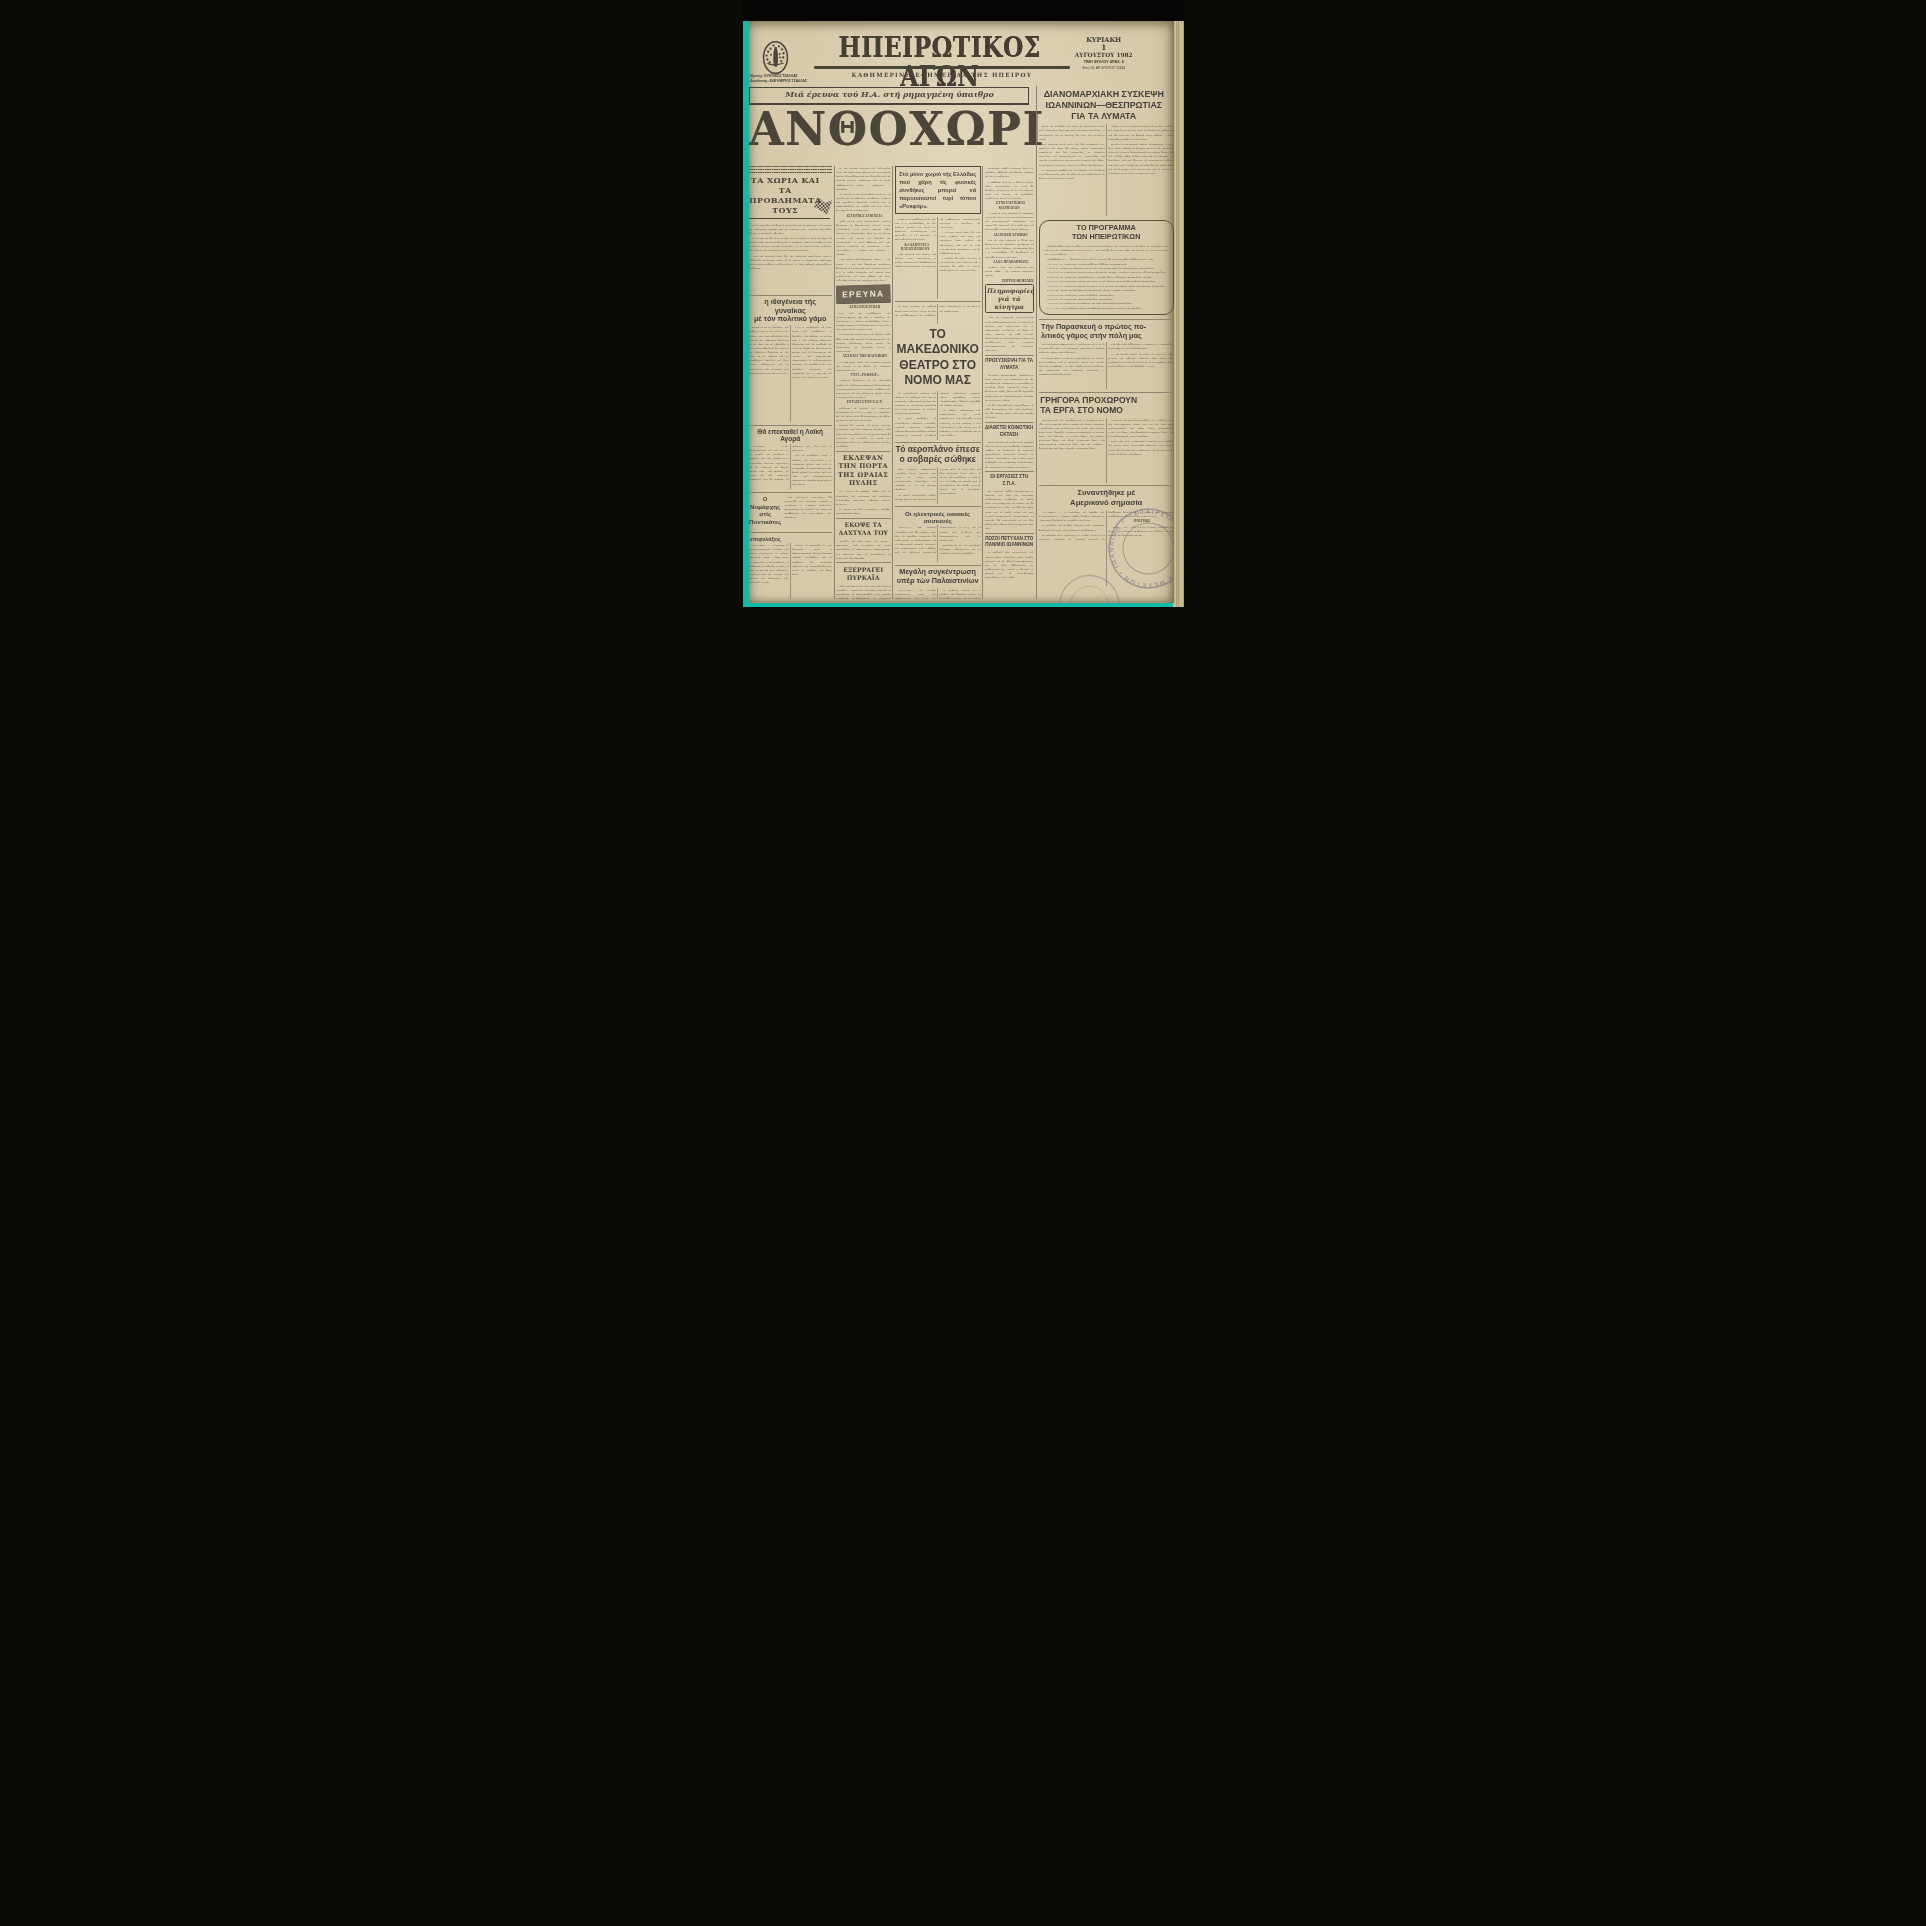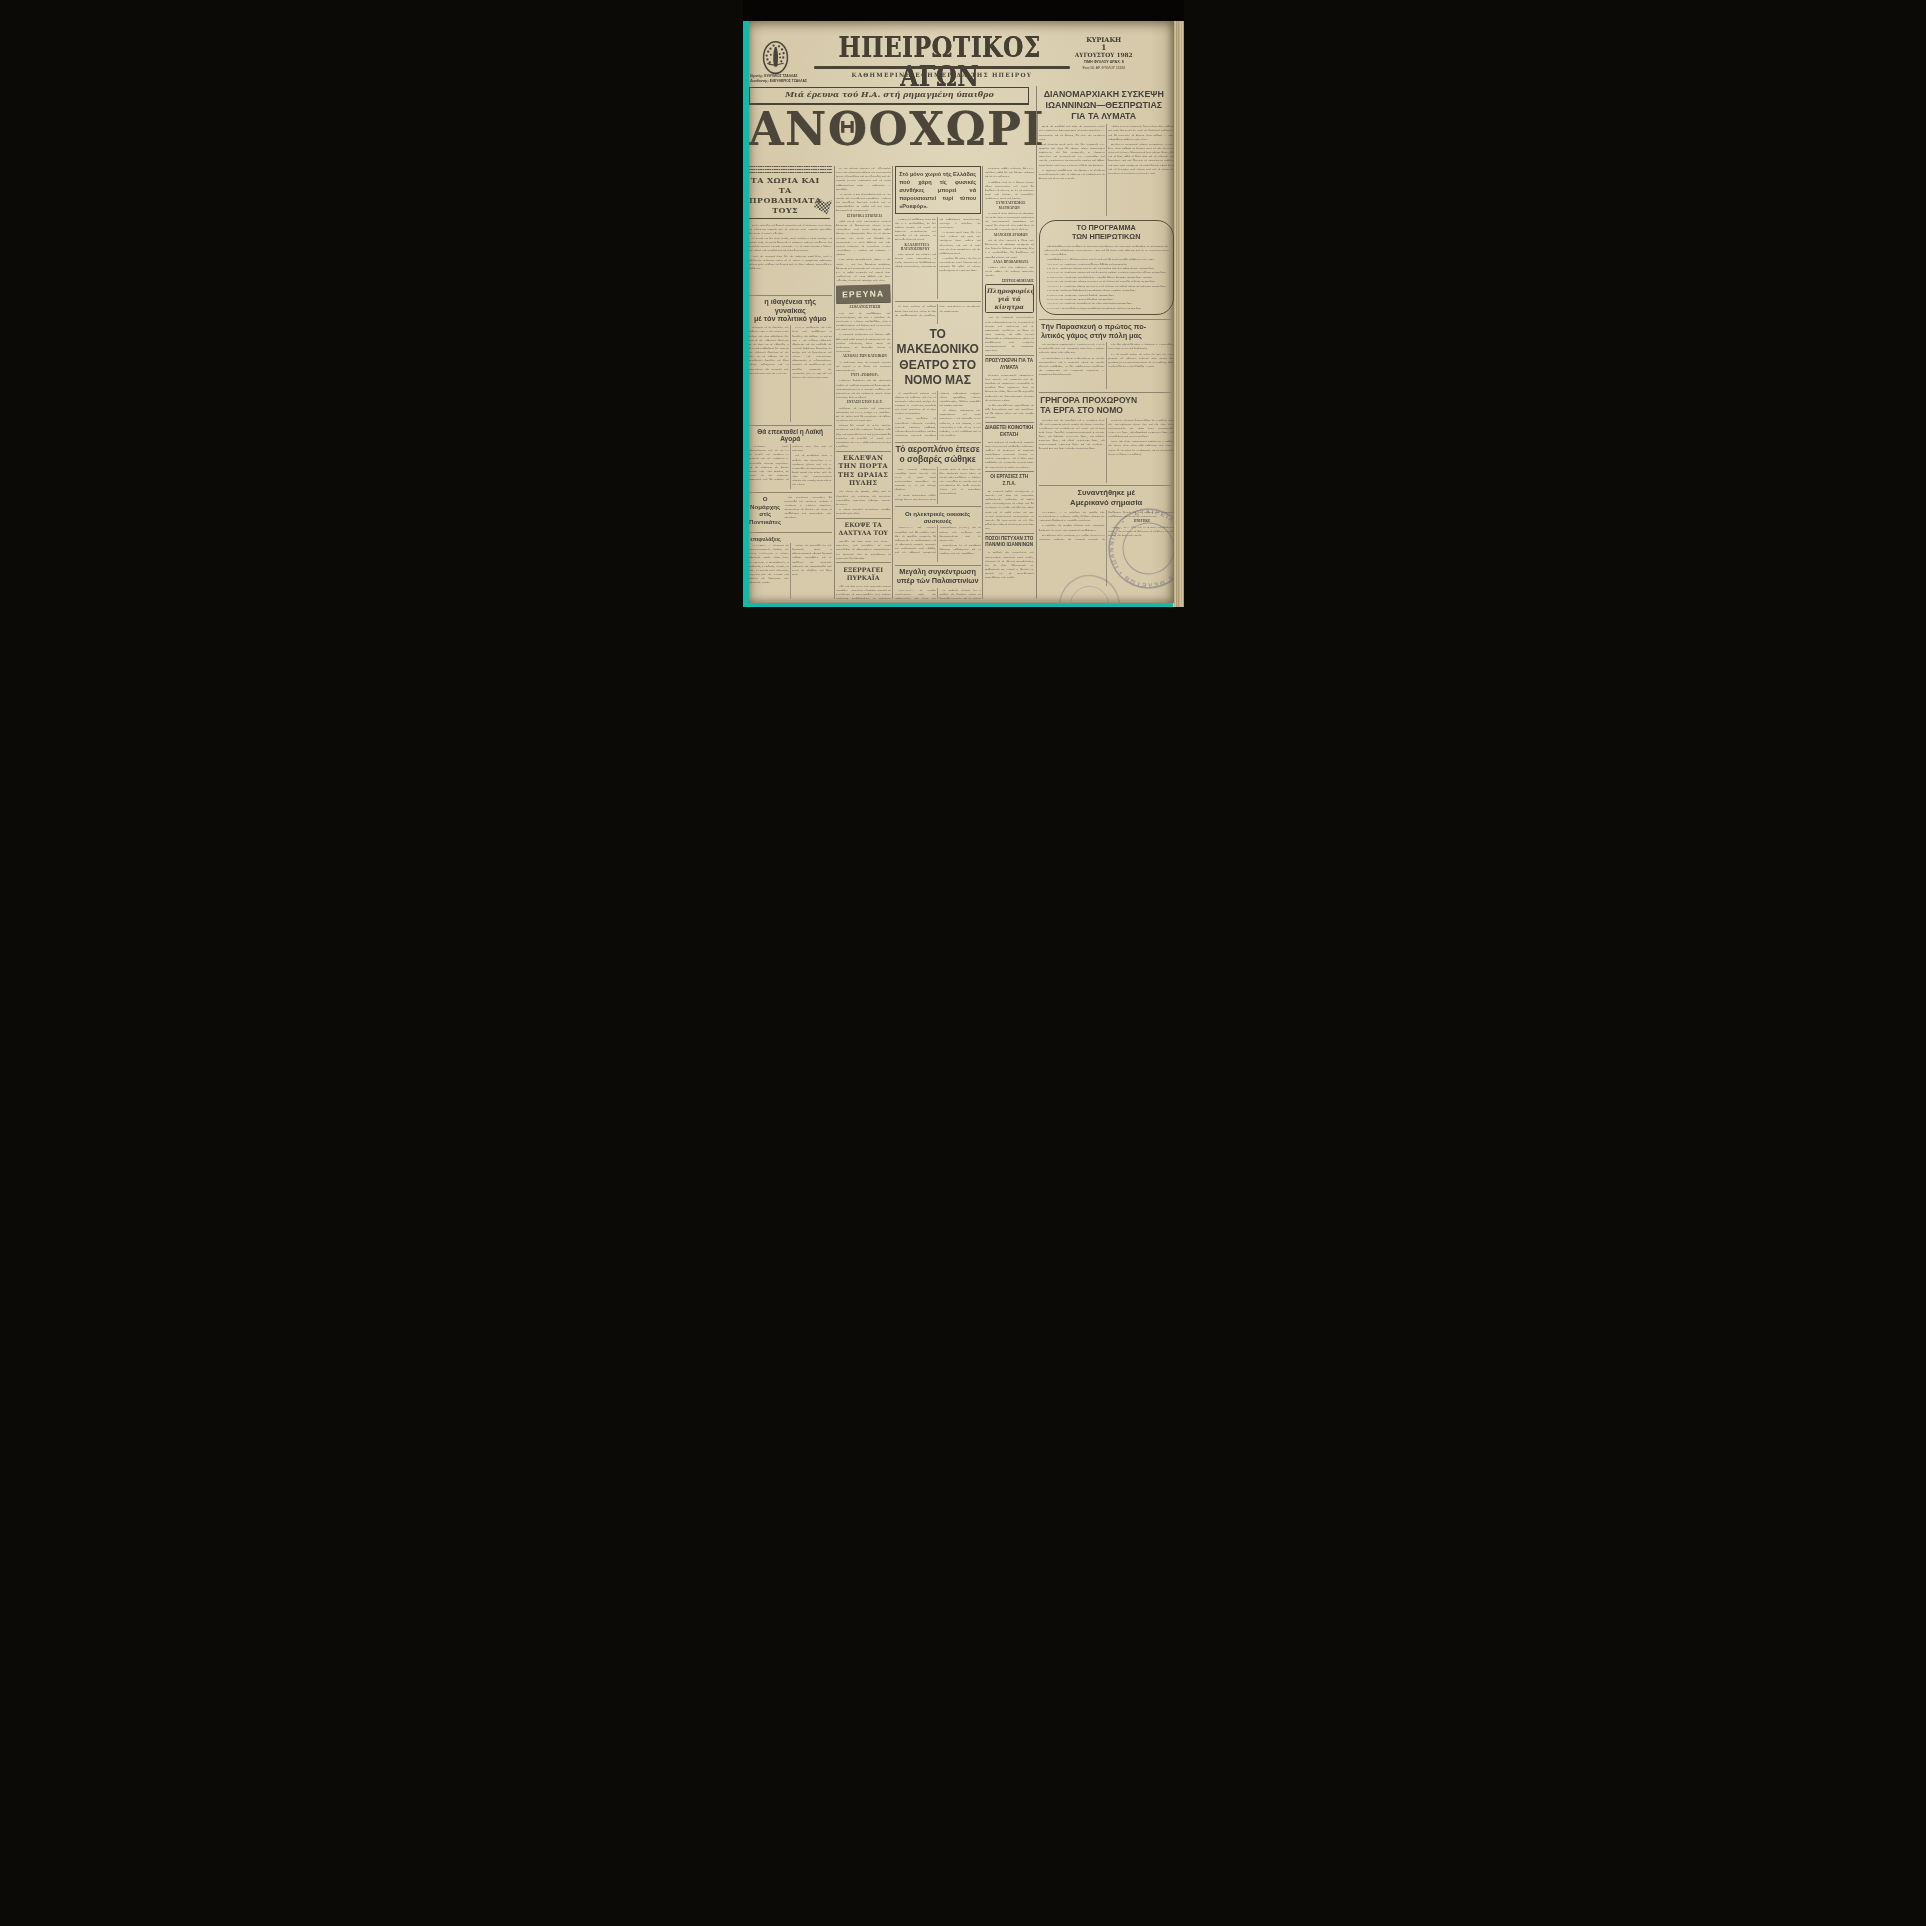--- a/index.html
+++ b/index.html
@@ -53,21 +53,21 @@
   .cheadbar{height:1.9px;background:#4c473c;border-radius:0.8px;margin:2.3px 1.5px 3.1px 0;}
   .arrow{position:absolute;right:0px;top:22.3px;width:17.7px;height:16px;
       background:repeating-conic-gradient(#4e4940 0 25%,rgba(0,0,0,0) 0 50%) 0 0/3.5px 3.5px;
       clip-path:polygon(22% 0,60% 30%,100% 8%,80% 100%,0 60%);transform:rotate(6deg);}
   .badge{display:block;margin:2.7px auto;width:96%;padding:4.6px 0.8px;text-align:center;
       font:700 8.5px/1 "Liberation Sans",sans-serif;letter-spacing:1.2px;color:#ece3c6;
       background:radial-gradient(#3e382d 30%,rgba(0,0,0,0) 32%) 0 0/1.5px 1.5px #6f6857;
       transform:rotate(-1.5deg);box-shadow:0.4px 0.4px 0 #4e4940;}
   .qbox{border:1.2px solid #4f4a3d;padding:2.7px 3.5px;font:700 5.6px/1.45 "Liberation Sans",sans-serif;
       color:#4c473c;text-align:justify;}
-  .pbox{border:0.8px solid #55503f;border-radius:17px;padding:3.1px 4.2px;margin:3.9px 0 3.1px;}
+  .pbox{border:0.8px solid #55503f;border-radius:10px;padding:3.1px 4.2px;margin:3.9px 0 3.1px;}
   .pbox .t{font-size:7.3px;line-height:1.2;}
   .items div{font:2.8px/1.45 "Liberation Serif",serif;color:#55504a;text-align:justify;margin-bottom:0.4px;text-indent:3.1px;}
   .khead{border:0.8px solid #4f4a3d;border-radius:1.5px;padding:1.9px 1.2px;margin:0.8px 0 2.3px;
       font:italic 700 6.2px/1.25 "DejaVu Serif",serif;text-align:center;color:#4a453a;}
   .sig{font:bold 3.3px/1.4 "Liberation Serif",serif;text-align:right;color:#4c473e;margin-top:1.2px;}
   .stamp{position:absolute;opacity:.5;pointer-events:none;}
   .logo-oval{position:absolute;left:13px;top:18.5px;}
   .founders{position:absolute;left:1.5px;top:53px;width:81px;}
 </style>
 </head>

